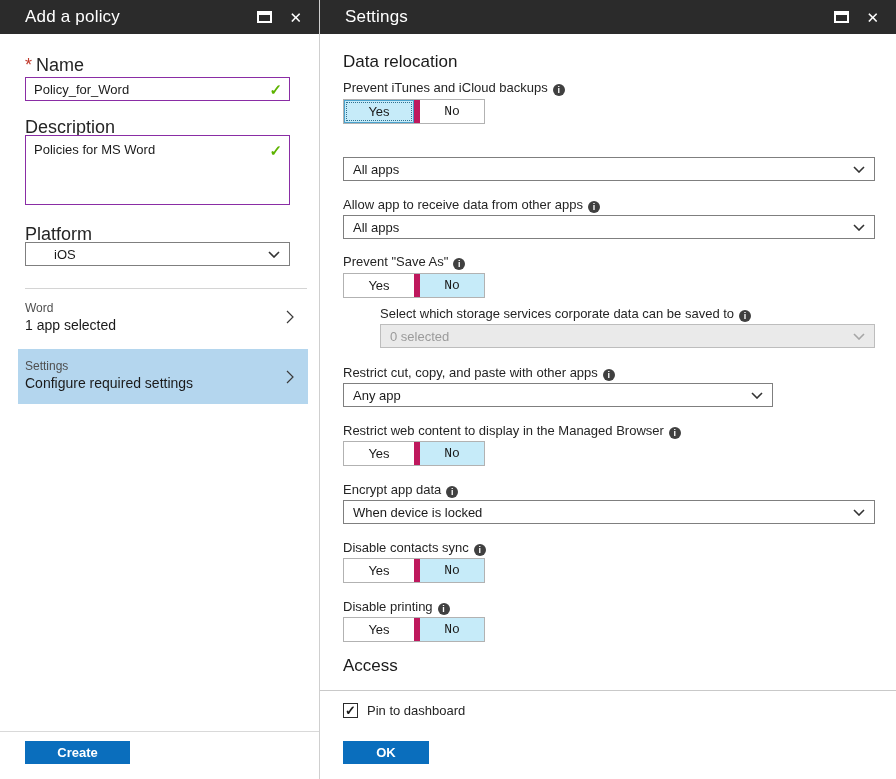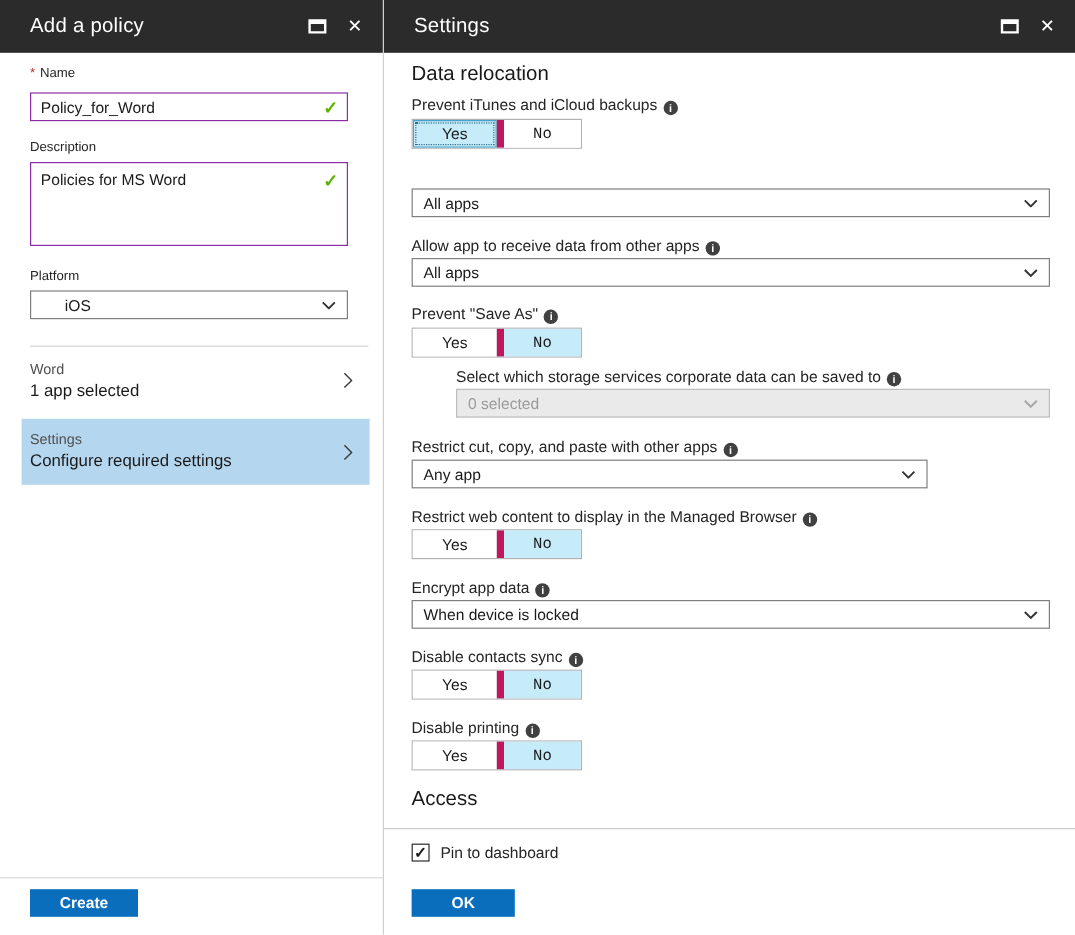--- a/index.html
+++ b/index.html
@@ -6,29 +6,29 @@
   html,body { margin:0; padding:0; }
   body {
     width:896px; height:779px; position:relative; overflow:hidden;
     background:#ffffff; font-family:"Liberation Sans", sans-serif; color:#252525;
   }
   .blade { position:absolute; top:0; height:779px; background:#fff; }
   .blade-left  { left:0; width:320px; border-right:1px solid #cfcfcf; }
   .blade-right { left:320px; width:576px; }
 
   .blade-header {
-    position:absolute; top:0; left:0; right:0; height:44px;
+    position:absolute; top:0; left:0; right:0; height:34px;
     background:#2b2b2b; display:flex; align-items:center;
   }
   .blade-title { color:#fff; font-size:17px; font-weight:400; margin-left:25px; letter-spacing:.2px; }
   .header-icons { margin-left:auto; margin-right:15px; display:flex; align-items:center; gap:15px; }
   .restore-icon { width:15px; height:12px; border:2px solid #fff; border-top-width:4px; cursor:pointer; }
   .close-icon { color:#fff; font-size:15px; line-height:1; cursor:pointer; padding:1px 2px; }
 
-  .field-label { position:absolute; left:25px; font-size:11px; color:#252525; white-space:nowrap; }
+  .field-label { position:absolute; left:25px; font-size:18px; color:#252525; white-space:nowrap; }
   .req { color:#c0392b; margin-right:4px; }
 
   .input-wrap { position:absolute; left:25px; width:265px; }
   .input-wrap input, .input-wrap textarea {
     width:100%; border:1px solid #8a2da5; font-family:"Liberation Sans",sans-serif;
     font-size:13px; color:#1a1a1a; padding:0 26px 0 8px; outline:none; background:#fff;
   }
   .input-wrap input { height:24px; }
   .input-wrap textarea { height:70px; padding-top:6px; resize:none; }
   .valid-check { position:absolute; right:8px; color:#5db300; font-weight:bold; font-size:15px; }
@@ -137,21 +137,21 @@
     <span class="nav-label">Settings</span>
     <span class="nav-detail">Configure required settings</span>
     <span class="nav-chevron">
       <svg width="8" height="14" viewBox="0 0 8 14">
           <path d="M1 1 L7 7 L1 13" fill="none" stroke-width="1.2"></path>
         </svg>
     </span>
   </div>
 
   <div class="divider" style="top:731px; left:0; width:319px; border-top-color:#d9d9d9;"></div>
-  <button class="btn" style="top:741px; left:25px; width:90px;">Create</button>
+  <button class="btn" style="top:741px; left:25px; width:105px;">Create</button>
 </div>
 
 <div class="blade blade-right">
   <div class="blade-header">
     <span class="blade-title">Settings</span>
     <span class="header-icons">
       <span class="restore-icon"></span>
       <span class="close-icon">✕</span>
     </span>
   </div>

